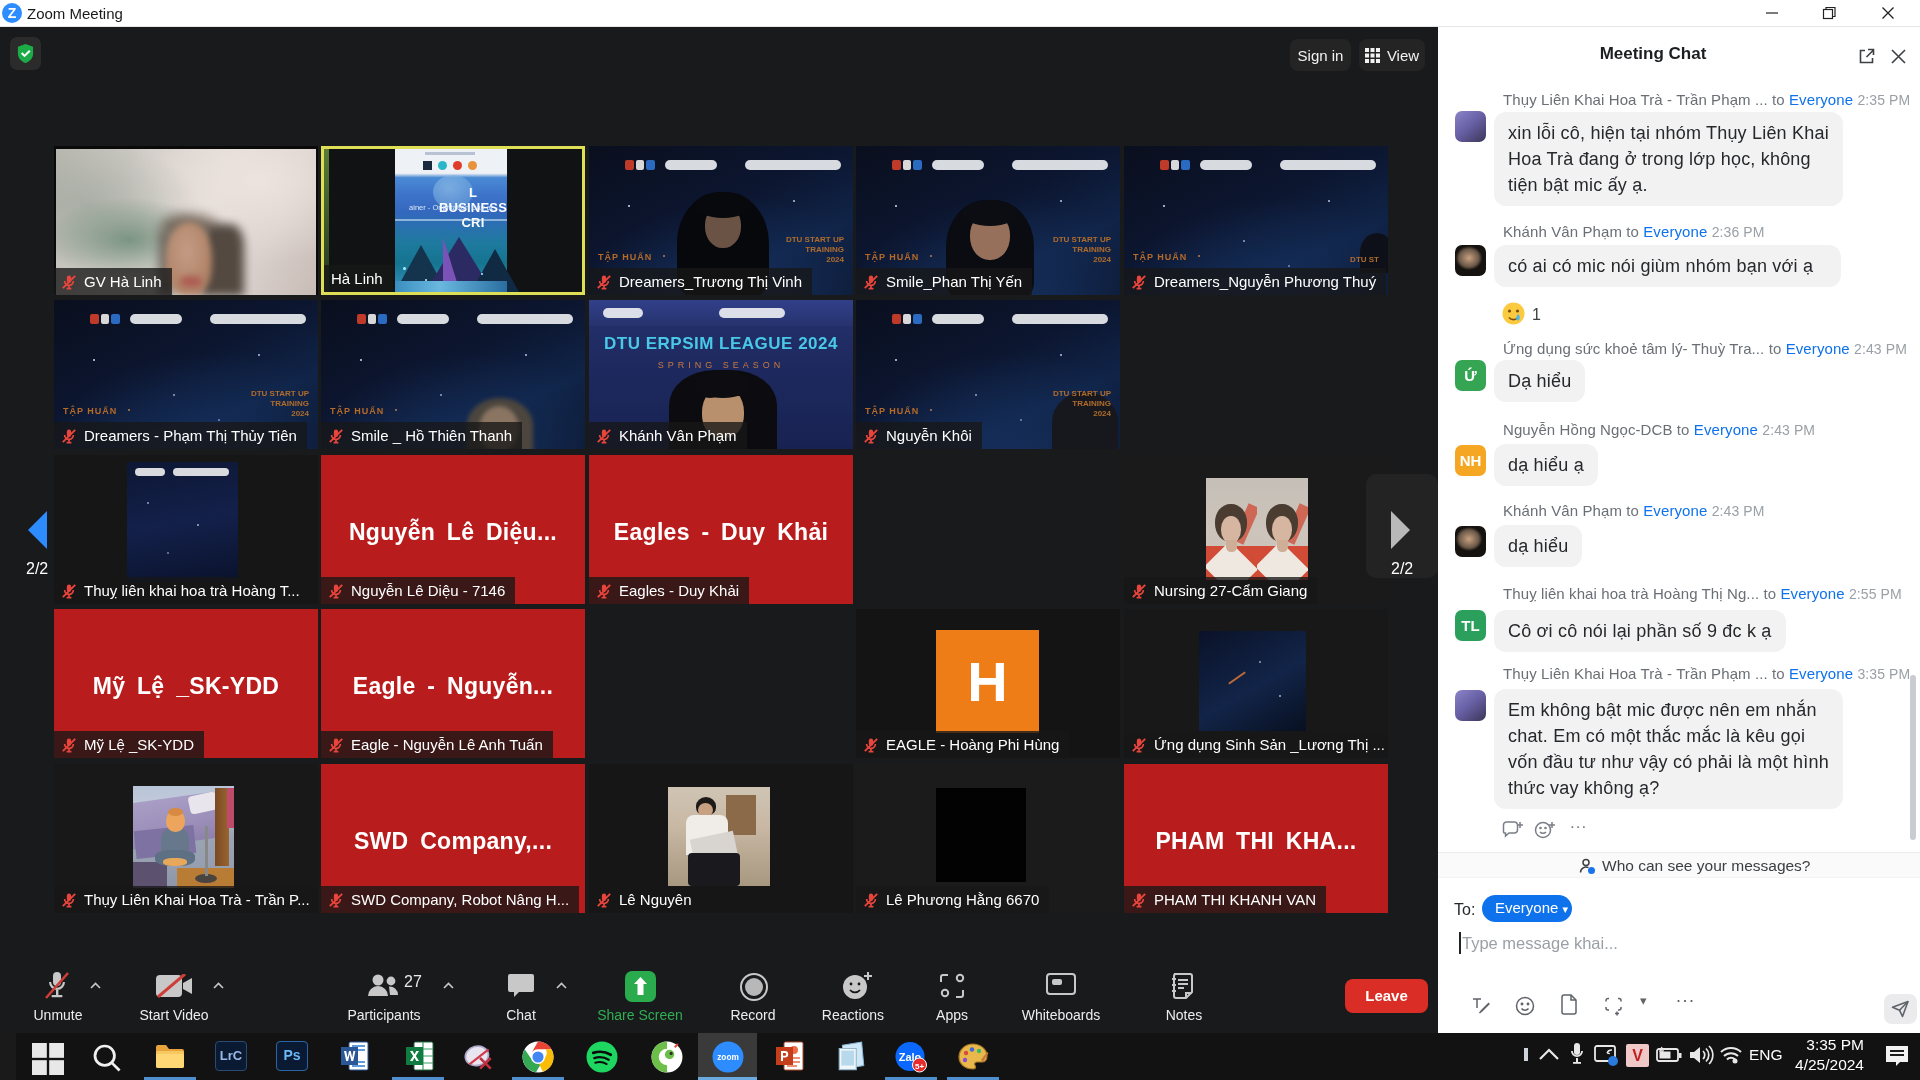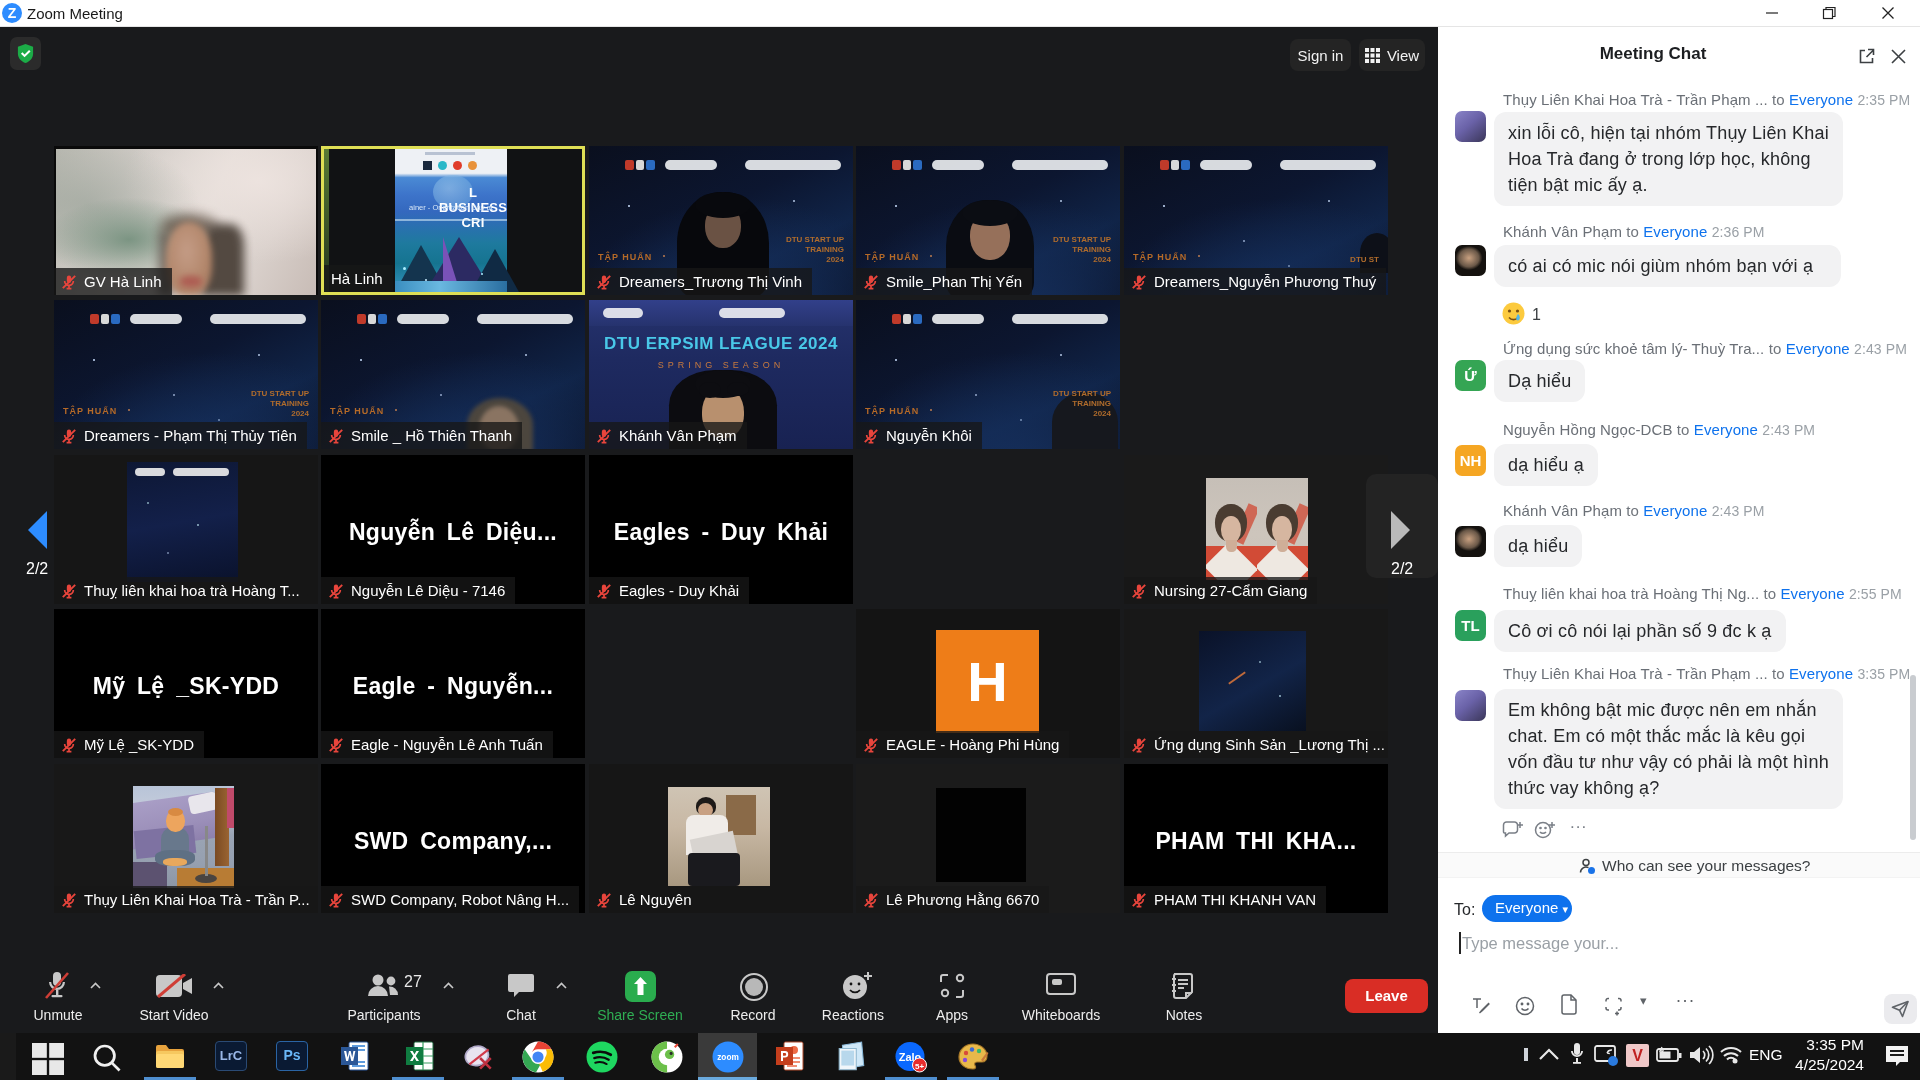--- a/index.html
+++ b/index.html
@@ -12,21 +12,21 @@
 #zlogo { position:absolute; left:2px; top:3px; width:20px; height:20px; border-radius:50%; background:#2d8cff; color:#fff; font-weight:bold; font-size:14px; text-align:center; line-height:20px; }
 #ztitle { position:absolute; left:27px; top:5px; font-size:15px; color:#1a1a1a; }
 .wbtn { position:absolute; top:0; width:14px; height:14px; }
 
 
 #main { position:absolute; left:0; top:27px; width:1438px; height:1006px; background:#191a1c; overflow:hidden; }
 #shieldbox { position:absolute; left:10px; top:10px; width:31px; height:33px; background:#2b2b2b; border-radius:7px; }
 .topbtn { position:absolute; top:12px; height:32px; background:#242424; border-radius:8px; color:#f2f2f2; font-size:15px; display:flex; align-items:center; justify-content:center; gap:7px; }
 
 
-.tile { position:absolute; width:264px; height:149px; background:#000000; overflow:hidden; }
+.tile { position:absolute; width:264px; height:149px; background:#b91c1c; overflow:hidden; }
 .lbl { position:absolute; left:0; bottom:0; height:27px; background:rgba(23,23,23,.78); color:#fff; font-size:15px; display:flex; align-items:center; padding:0 10px 0 7px; gap:7px; white-space:nowrap; z-index:5; }
 .tname { position:absolute; left:0; right:0; top:50%; transform:translateY(-42%); text-align:center; color:#fff; font-weight:bold; font-size:23px; word-spacing:5px; letter-spacing:.3px; }
 .starry { background:
   radial-gradient(1.5px 1.5px at 40px 60px, rgba(190,210,240,.8) 50%, transparent 51%),
   radial-gradient(1.5px 1.5px at 120px 95px, rgba(180,200,235,.6) 50%, transparent 51%),
   radial-gradient(1.5px 1.5px at 205px 55px, rgba(190,210,240,.7) 50%, transparent 51%),
   radial-gradient(1.5px 1.5px at 165px 120px, rgba(170,195,230,.5) 50%, transparent 51%),
   radial-gradient(2px 2px at 75px 110px, rgba(200,130,80,.7) 50%, transparent 51%),
   radial-gradient(250px 170px at 60% 115%, #16305e 0%, rgba(22,48,94,0) 70%),
   linear-gradient(155deg,#0a0f1e 0%,#0c1630 45%,#102448 72%,#0a1328 100%); }
@@ -670,21 +670,21 @@
           </g>
           <circle cx="13.5" cy="13.5" r="3.5" fill="#1a73e8"></circle>
         </svg>
     <div class="abs" style="left:164px; top:4px; font-size:15.5px; color:#3c4043;">Who can see your messages?</div>
   </div>
 
   <div class="abs" style="left:16px; top:874px; font-size:16px; color:#26282b;">To:</div>
   <div class="abs" style="left:44px; top:868px; width:90px; height:27px; background:#0e72ed; border-radius:13.5px; color:#fff; font-size:15px; text-align:left; padding:4px 0 0 13px;">Everyone <span style="font-size:11px;">▾</span></div>
 
   <div class="abs" style="left:21px; top:905px; width:1.5px; height:22px; background:#222;"></div>
-  <div class="abs" style="left:24px; top:907px; font-size:16.5px; color:#9aa0a6;">Type message your...</div>
+  <div class="abs" style="left:24px; top:907px; font-size:16.5px; color:#9aa0a6;">Type message khai...</div>
 
   <svg class="abs" style="left:32px; top:968px;" width="22" height="22" viewBox="0 0 22 22">
         <g fill="none" stroke="#5f6368" stroke-width="1.5">
           <path d="M3 4h8M7 4v9"></path>
           <path d="M18.5 8.5l-6.5 6.5-2.5 3 3-2.5 6.5-6.5z" stroke-width="1.3"></path>
         </g>
       </svg>
   <svg class="abs" style="left:76px; top:968px;" width="22" height="22" viewBox="0 0 22 22">
         <g fill="none" stroke="#5f6368" stroke-width="1.5">
           <circle cx="11" cy="11" r="8.5"></circle>

